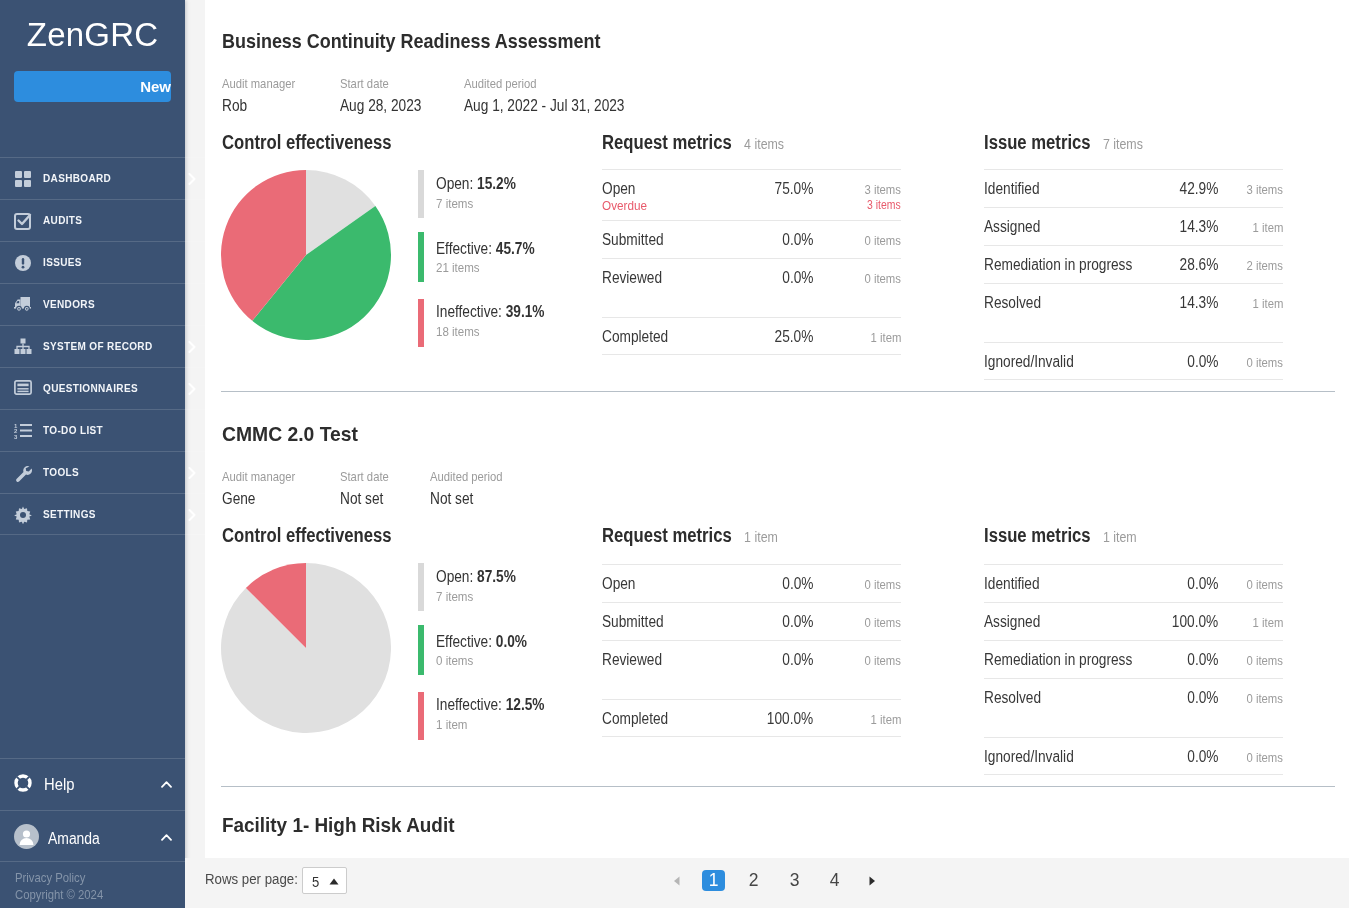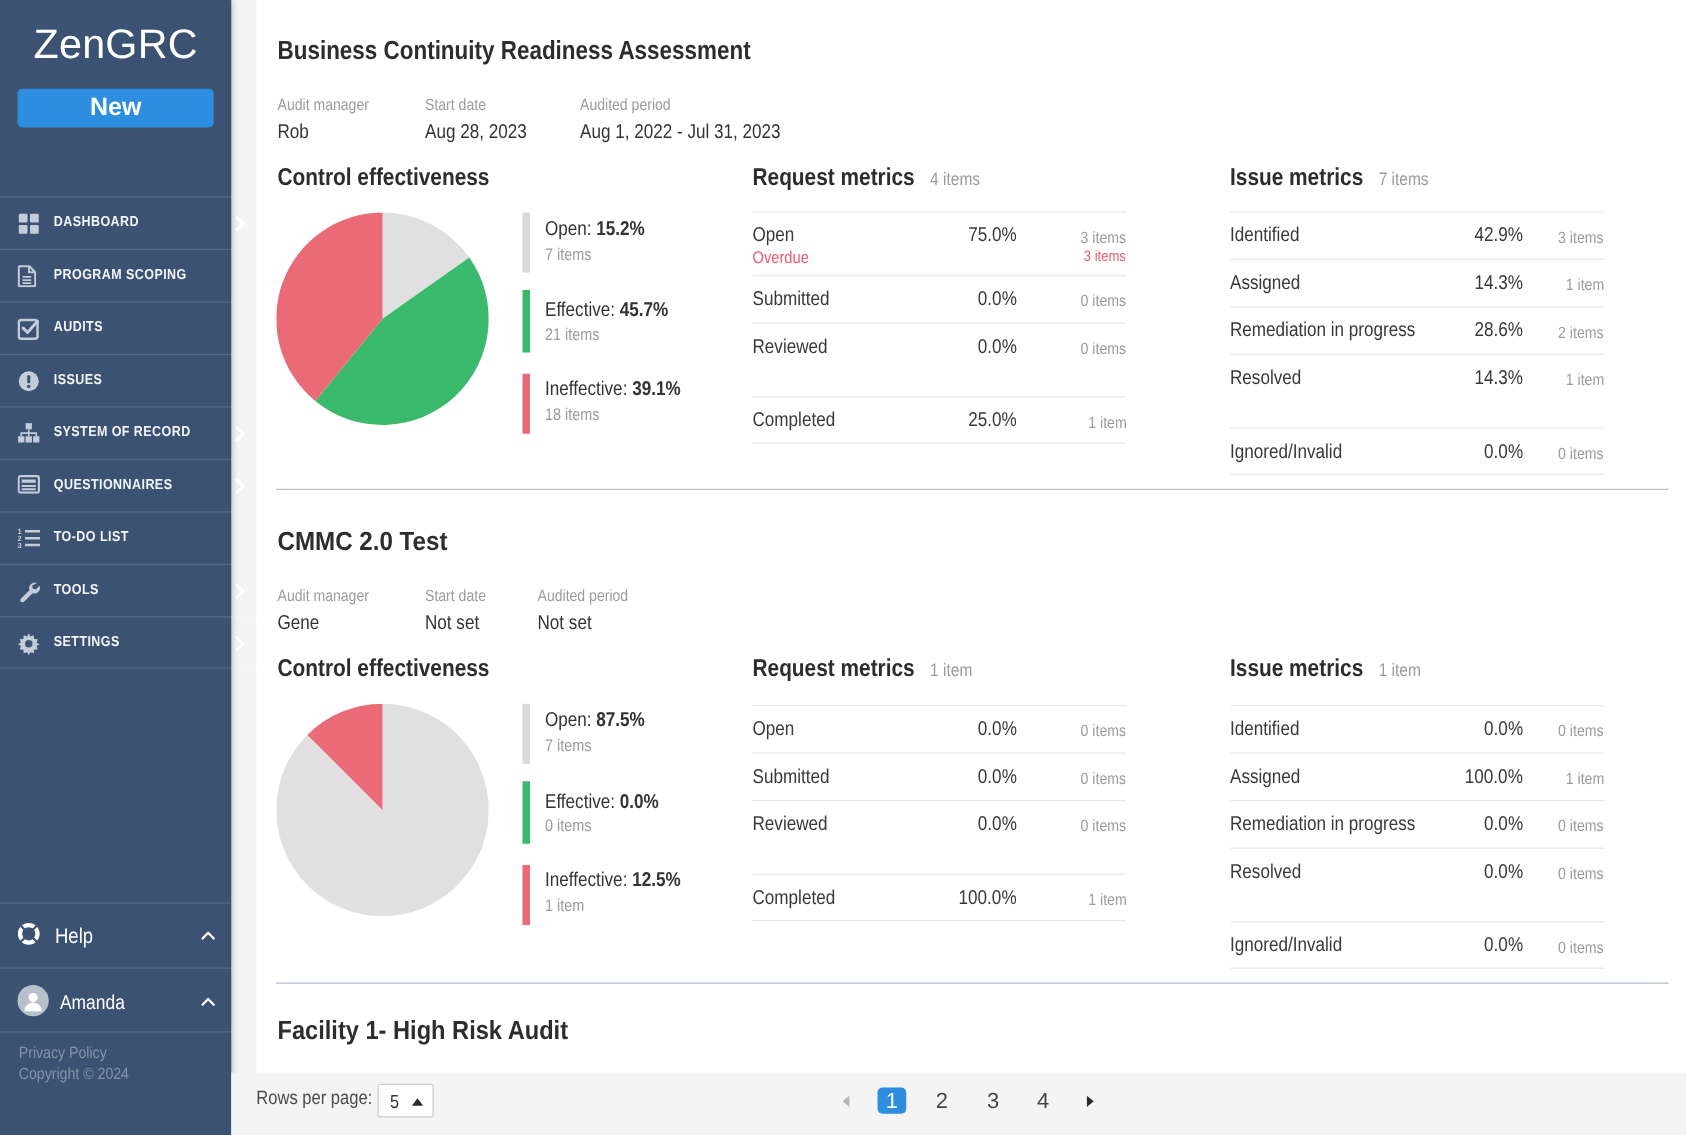--- a/index.html
+++ b/index.html
@@ -2,31 +2,31 @@
 <html><head>
 <meta charset="utf-8">
 <style>
 * { margin:0; padding:0; box-sizing:border-box; }
 html,body { width:1349px; height:908px; overflow:hidden; font-family:"Liberation Sans", sans-serif; background:#fff; }
 #sidebar { position:absolute; left:0; top:0; width:185px; height:908px; background:#3b5273; z-index:5; box-shadow:1px 0 4px rgba(40,50,70,0.25); }
 #gutter { position:absolute; left:185px; top:0; width:20px; height:908px; background:#f4f4f4; }
 .logo { position:absolute; left:0; top:16px; width:185px; text-align:center; color:#fff; font-size:33px; letter-spacing:0.2px; }
 .logo b { font-weight:400; }
 .logo span { font-weight:300; }
-.newbtn { position:absolute; left:14px; top:71px; width:157px; height:31px; background:#2d8dde; border-radius:4px; color:#fff; font-size:20px; font-weight:700; text-align:center; line-height:31px; }
+.newbtn { position:absolute; left:14px; top:71px; width:157px; height:31px; background:#2d8dde; border-radius:4px; color:#fff; font-size:15px; font-weight:700; text-align:right; line-height:31px; }
 .search { position:absolute; left:0; top:119px; width:185px; height:38px; background:rgba(255,255,255,0.135); }
 .search .ph { position:absolute; left:43px; top:0; line-height:38px; color:#a9b4c2; font-size:15px; transform:scaleX(0.87); transform-origin:left center; }
 .search svg { position:absolute; left:15px; top:130.5px; }
 .search svg { top:11px; }
 .nav { position:absolute; left:0; top:157px; width:185px; }
 .nav-item { position:relative; width:209px; height:42px; border-top:1px solid rgba(255,255,255,0.14); }
 .nav-item .ic { position:absolute; left:14px; top:12px; width:18px; height:18px; }
 .nav-item .lbl { position:absolute; left:43px; top:0; line-height:41px; color:#f2f5f9; font-size:11.5px; font-weight:700; letter-spacing:0.4px; transform:scaleX(0.87); transform-origin:left center; }
 .chev { position:absolute; right:13px; top:15px; }
-.bottomnav { position:absolute; left:0; top:722px; width:185px; }
+.bottomnav { position:absolute; left:0; top:758px; width:185px; }
 .b-item { position:relative; width:185px; border-top:1px solid rgba(255,255,255,0.14); }
 .b-item .lbl { position:absolute; left:44px; top:0; color:#fff; font-size:17px; transform:scaleX(0.87); transform-origin:left center; }
 .copyr div { color:#8494a9; font-size:13px; transform:scaleX(0.87); transform-origin:left center; }
 #content { position:absolute; left:205px; top:0; width:1144px; height:908px; background:#fff; }
 .card-title { position:absolute; left:17px; color:#2d2d2d; font-size:21px; font-weight:700; white-space:nowrap; transform:scaleX(0.855); transform-origin:left center; }
 .meta-lbl { position:absolute; color:#9b9b9b; font-size:13px; white-space:nowrap; transform:scaleX(0.865); transform-origin:left center; }
 .meta-val { position:absolute; color:#333; font-size:16px; white-space:nowrap; transform:scaleX(0.855); transform-origin:left center; }
 .sec-title { position:absolute; color:#2d2d2d; font-size:19.5px; font-weight:700; white-space:nowrap; transform:scaleX(0.855); transform-origin:left center; }
 .sec-items { color:#9b9b9b; font-size:14.5px; font-weight:400; margin-left:5px; }
 .legend { position:absolute; }
@@ -226,50 +226,51 @@
             <rect x="10" y="10" width="7" height="7" rx="1"></rect>
           </svg>
       </span>
         <span class="lbl">DASHBOARD</span>
       <svg class="chev" width="8" height="12" viewBox="0 0 8 12">
           <path d="M1.5 1 L6.5 6 L1.5 11" fill="none" stroke="#fff" stroke-width="2" stroke-linecap="round" stroke-linejoin="round"></path>
         </svg>
     </div>
     <div class="nav-item">
         <span class="ic">
-      <svg width="15" height="18" viewBox="0 0 15 18">
-            <path d="M1.8 1 h7.7 l4.7 4.7 v10.5 a0.8 0.8 0 0 1 -0.8 0.8 h-11.6 a0.8 0.8 0 0 1 -0.8 -0.8 v-14.4 a0.8 0.8 0 0 1 0.8 -0.8 z" fill="none" stroke="#c3cdda" stroke-width="1.7"></path>
-            <path d="M9.2 1.2 v4.6 h4.6" fill="none" stroke="#c3cdda" stroke-width="1.5"></path>
-            <g stroke="#c3cdda" stroke-width="1.4">
-              <line x1="4" y1="9.5" x2="11" y2="9.5"></line>
-              <line x1="4" y1="12" x2="11" y2="12"></line>
-              <line x1="4" y1="14.5" x2="11" y2="14.5"></line>
-            </g>
-          </svg>
-      </span>
-        <span class="lbl">PROGRAM SCOPING</span>
-      </div>
-    <div class="nav-item">
-        <span class="ic">
       <svg width="18" height="18" viewBox="0 0 18 18">
             <rect x="1" y="2" width="15" height="15" rx="2" fill="none" stroke="#c3cdda" stroke-width="2"></rect>
             <path d="M4.5 8.5 L8 12 L16 3" fill="none" stroke="#c3cdda" stroke-width="2.4" stroke-linecap="round" stroke-linejoin="round"></path>
           </svg>
       </span>
         <span class="lbl">AUDITS</span>
       </div>
     <div class="nav-item">
         <span class="ic">
       <svg width="18" height="18" viewBox="0 0 18 18">
             <circle cx="9" cy="9" r="8" fill="#c3cdda"></circle>
             <rect x="7.8" y="4" width="2.4" height="6.6" rx="1.2" fill="#3b5273"></rect>
             <circle cx="9" cy="13.2" r="1.4" fill="#3b5273"></circle>
           </svg>
       </span>
         <span class="lbl">ISSUES</span>
+      </div>
+    <div class="nav-item">
+        <span class="ic">
+      <svg width="17" height="16" viewBox="0 0 17 16">
+            <path d="M6.5 1 h9.5 v11 h-9.5 z" fill="#c3cdda"></path>
+            <path d="M6.5 3.5 h-2.8 l-2.7 3.8 v4.7 h5.5 z" fill="#c3cdda"></path>
+            <path d="M5.2 5 h-1.6 l-1.4 2.2 h3 z" fill="#3b5273"></path>
+            <rect x="0" y="11" width="17" height="1.6" fill="#c3cdda"></rect>
+            <circle cx="5" cy="12.8" r="2.4" fill="#c3cdda" stroke="#3b5273" stroke-width="1.1"></circle>
+            <circle cx="12.8" cy="12.8" r="2.4" fill="#c3cdda" stroke="#3b5273" stroke-width="1.1"></circle>
+            <circle cx="5" cy="12.8" r="0.9" fill="#3b5273"></circle>
+            <circle cx="12.8" cy="12.8" r="0.9" fill="#3b5273"></circle>
+          </svg>
+      </span>
+        <span class="lbl">VENDORS</span>
       </div>
     <div class="nav-item">
         <span class="ic">
       <svg width="18" height="17" viewBox="0 0 18 17">
             <rect x="6.5" y="0.5" width="5" height="5" fill="#c3cdda"></rect>
             <rect x="0.5" y="11" width="5" height="5" fill="#c3cdda"></rect>
             <rect x="6.5" y="11" width="5" height="5" fill="#c3cdda"></rect>
             <rect x="12.5" y="11" width="5" height="5" fill="#c3cdda"></rect>
             <path d="M9 5.5 v3 M3 11 v-2.5 h12 v2.5 M9 8.5 v2.5" fill="none" stroke="#c3cdda" stroke-width="1.3"></path>
           </svg>

